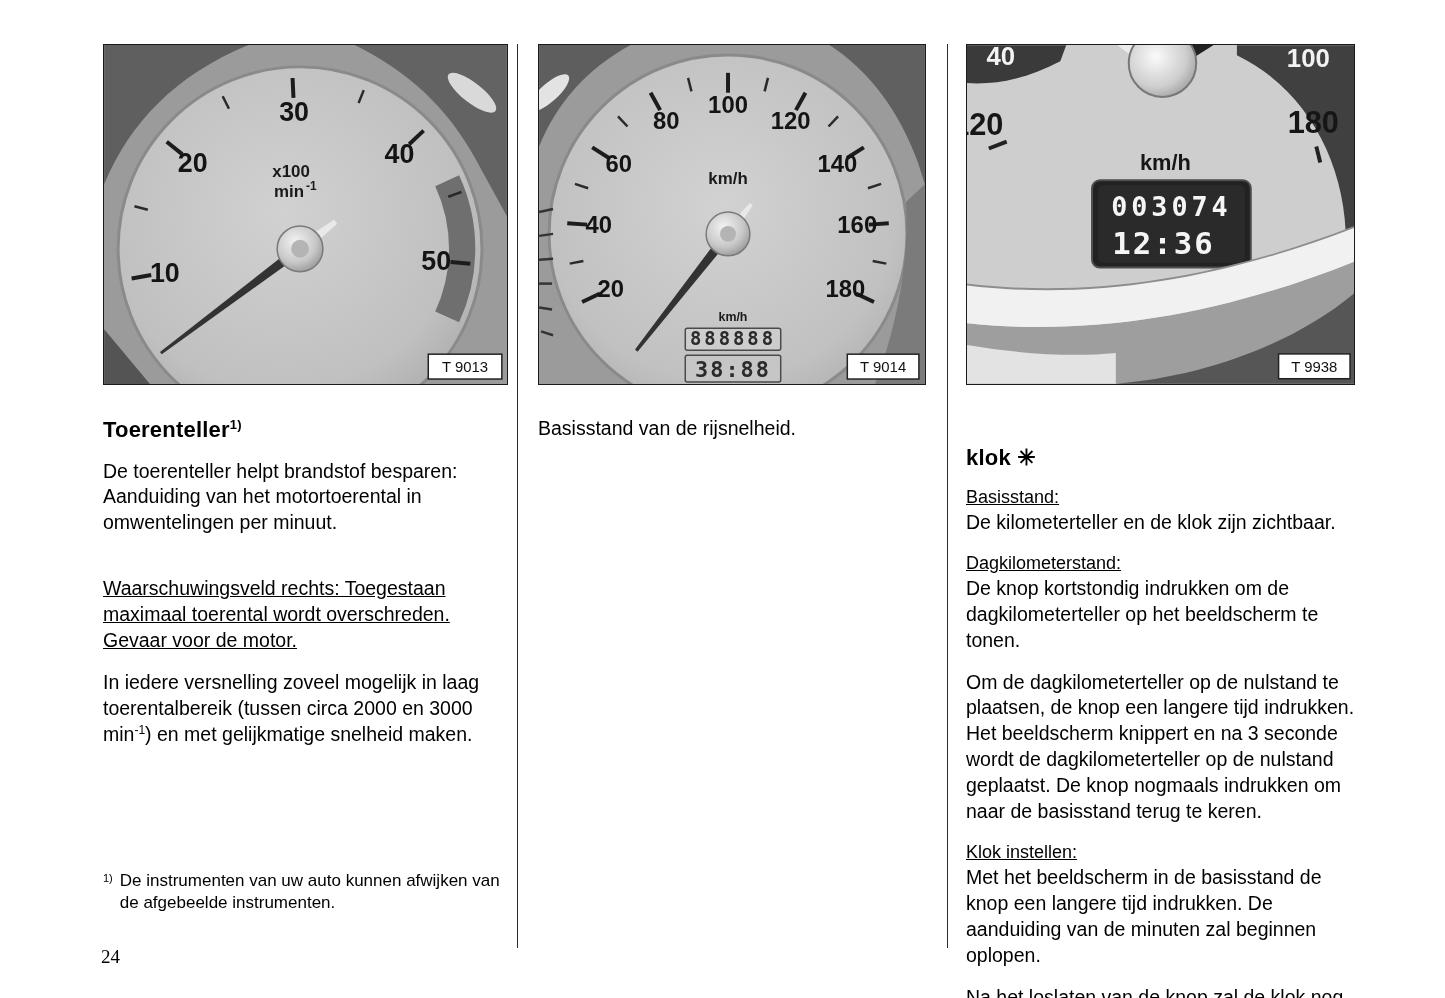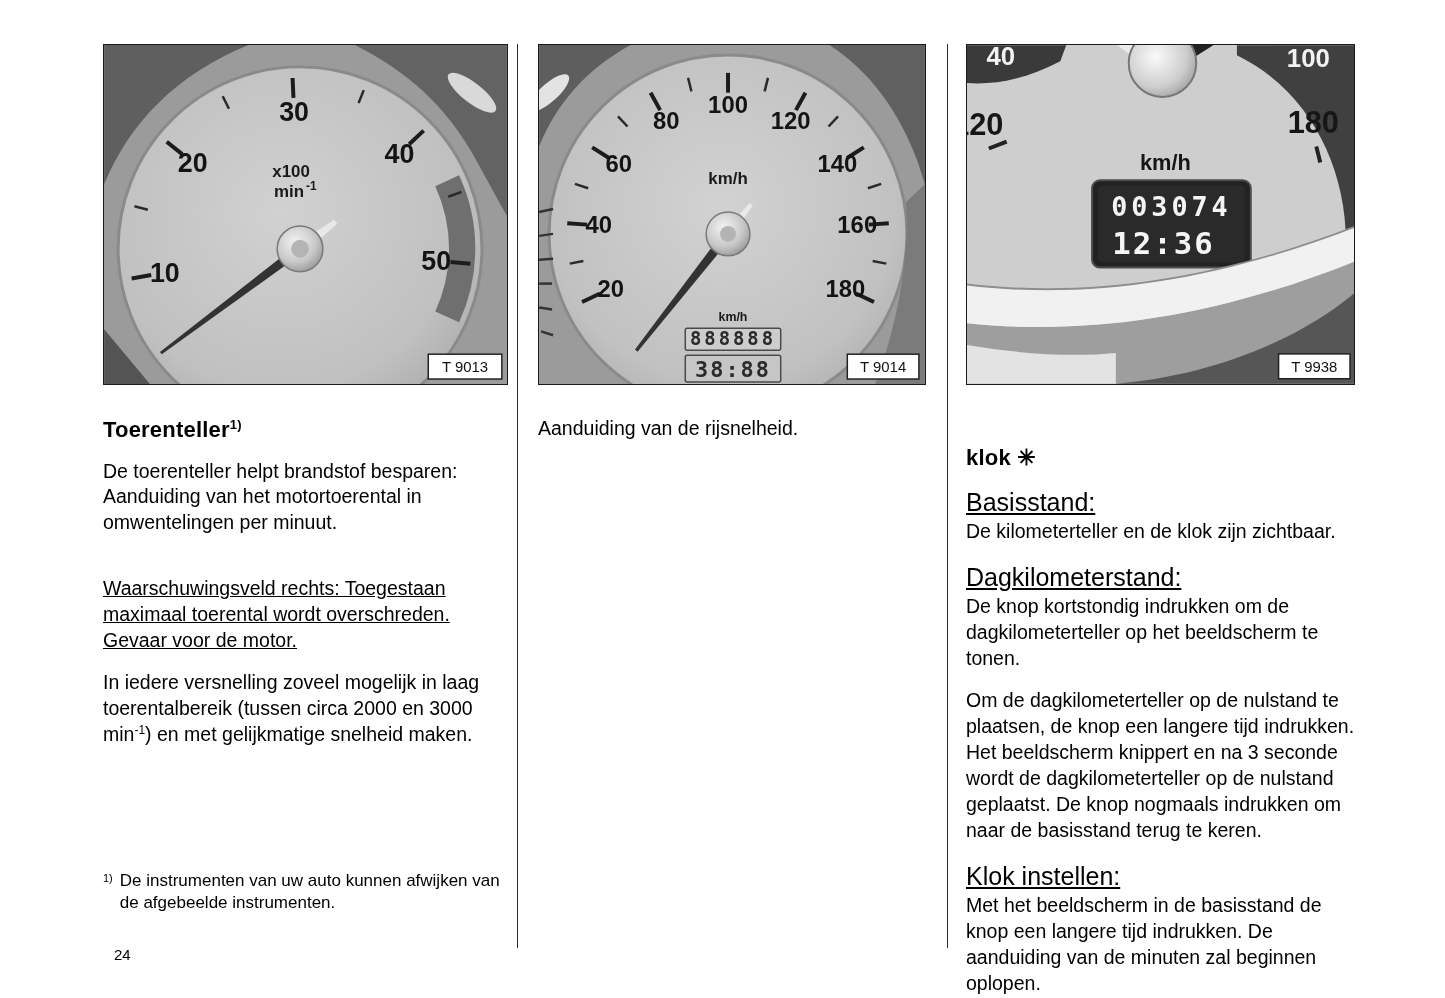--- a/index.html
+++ b/index.html
@@ -25,30 +25,30 @@
 
   .coltext { position:absolute; top:416px; }
   #col1-text { left:103px; width:403px; }
   #col2-text { left:538px; width:390px; }
   #col3-text { left:966px; width:392px; }
 
   h3 { font-size:22px; font-weight:bold; line-height:1.25; margin-bottom:15px; letter-spacing:0.2px; }
   h3 sup { font-size:13px; }
   .body-p { font-size:19.5px; line-height:1.33; margin-bottom:16px; }
   .underlined { text-decoration:underline;margin-top:40px; }
-  .subhead { font-size:25px; line-height:1.33; text-decoration:underline; margin-bottom:0; }
+  .subhead { font-size:18px; line-height:1.33; text-decoration:underline; margin-bottom:0; }
   .small-sup { font-size:12px; }
 
   .footnote {
     position:absolute; left:103px; top:870px; width:403px;
     font-size:17px; line-height:1.3; display:flex; gap:7px;
   }
   .fn-sup { font-size:11px; position:relative; top:1px; }
 
-  .page-number { position:absolute; left:114px; top:946px; font-size:15px; }
+  .page-number { position:absolute; left:101px; top:946px; font-size:19px;font-family:Liberation Serif, serif; }
 
   svg text { font-family:"Liberation Sans", sans-serif; }
   svg text.lcd { font-family:"DejaVu Sans Mono", monospace; }
 </style>
 </head>
 <body>
 
 <div class="page">
 
   <div class="figure" id="fig-tach">
@@ -224,21 +224,21 @@
   <div class="divider" id="divider-2"></div>
 
   <div class="coltext" id="col1-text">
     <h3><span>Toerenteller</span><sup>1)</sup></h3>
     <p class="body-p">De toerenteller helpt brandstof besparen: Aanduiding van het motortoerental in omwentelingen per minuut.</p>
     <p class="body-p underlined">Waarschuwingsveld rechts: Toegestaan maximaal toerental wordt overschreden. Gevaar voor de motor.</p>
     <p class="body-p"><span>In iedere versnelling zoveel mogelijk in laag toerentalbereik (tussen circa 2000 en 3000 min</span><sup class="small-sup">-1</sup><span>) en met gelijkmatige snelheid maken.</span></p>
   </div>
 
   <div class="coltext" id="col2-text">
-    <p class="body-p">Aanduiding van de rijsnelheid.</p>
+    <p class="body-p">Basisstand van de rijsnelheid.</p>
   </div>
 
   <div class="coltext" id="col3-text">
     <h3>
       <br>
       <span>klok ✳</span>
     </h3>
     <div class="subhead">Basisstand:</div>
     <p class="body-p">De kilometerteller en de klok zijn zichtbaar.</p>
     <div class="subhead">Dagkilometerstand:</div>

